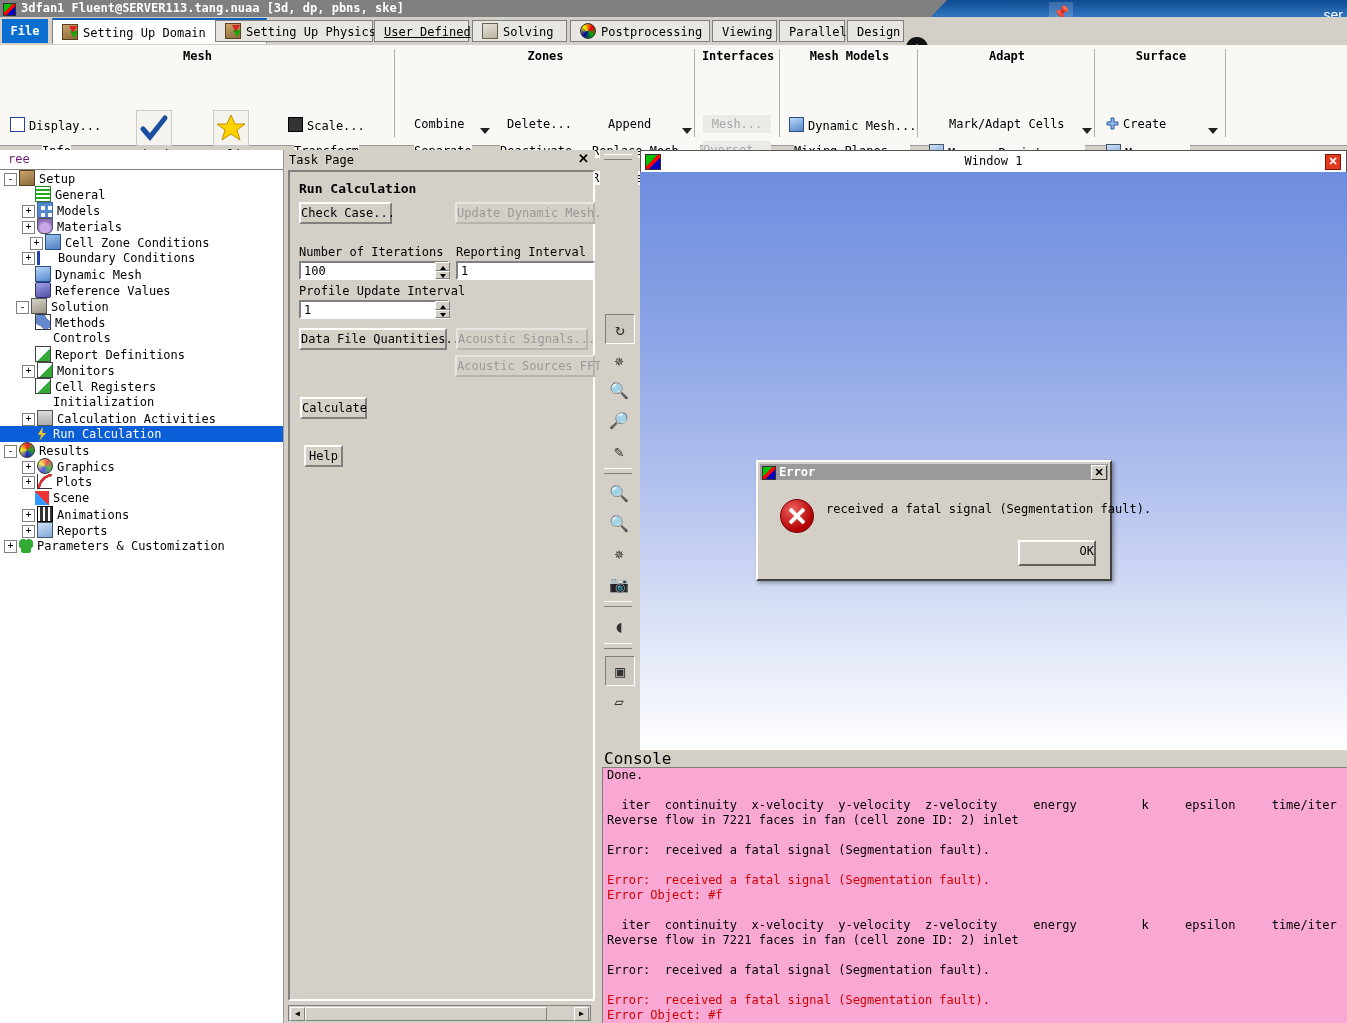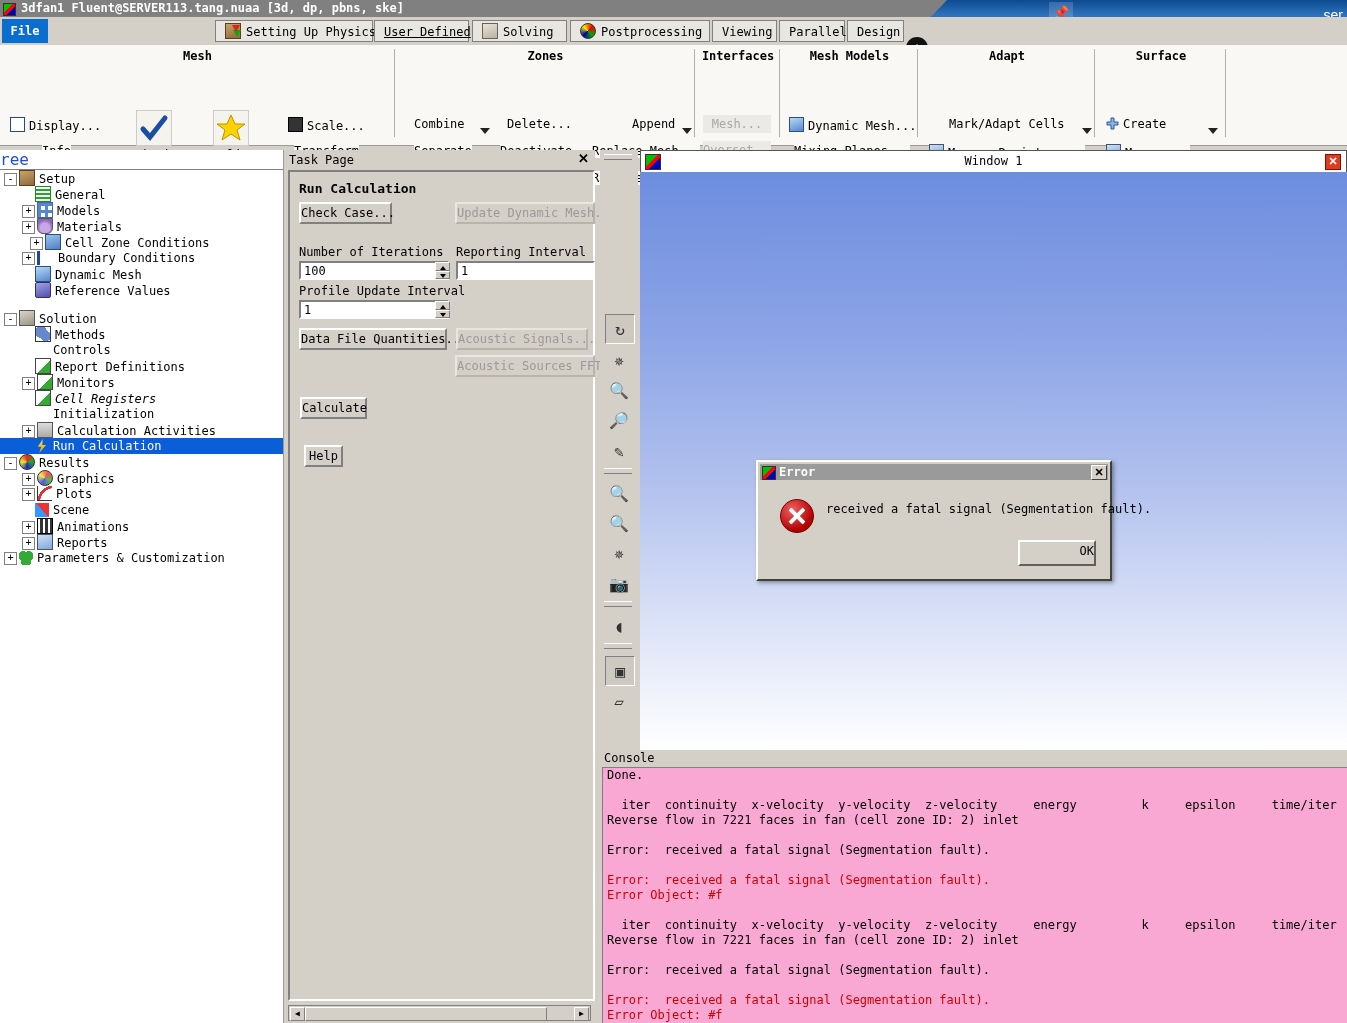--- a/index.html
+++ b/index.html
@@ -118,21 +118,21 @@
   .ritem .ii { display:inline-block; width:13px; height:13px; vertical-align:-2px; margin-right:4px; }
   .caret { position:absolute; width:0;height:0;border-left:5px solid transparent;border-right:5px solid transparent;border-top:6px solid #222; }
   .bigbtn { position: absolute; text-align: center; font-size: 12px; }
   .bigbtn .bi { width: 34px; height: 34px; margin: 0 auto 2px; display:block; }
 
   
   .treepanel {
     position: absolute; left: 0; top: 150px; width: 283px; height: 873px;
     background: #fff; border-right: 1px solid #9a9a9a;
   }
-  .tree-hdr { position:absolute; left:0; top:0; height:19px; line-height:19px; font-size:16px; padding-left:0px; color:#1d4ed8;}
+  .tree-hdr { position:absolute; left:0; top:0; height:19px; line-height:19px; font-size:12px; padding-left:8px; color:#701a75;}
   .tree-body { position:absolute; left:0; top:19px; right:0; bottom:0; background:#fff; border-top:1px solid #808080; overflow:hidden; }
   .tnode { position: relative; height: 16px; line-height: 16px; white-space: nowrap; font-size: 12px; }
   .tnode.sel { background: #0a5ed7; color: #fff; }
   .tnode .tgl {
     display:inline-block; width:11px; height:11px; line-height:9px; text-align:center;
     border:1px solid #808080; background:#fff; font-size:10px; vertical-align:1px; margin-right:2px;
     font-family:"DejaVu Sans Mono",monospace;
   }
   .tnode .tgl.none { border:none; background:transparent; color:transparent; }
   .tnode .tic { display:inline-block; width:14px; height:14px; vertical-align:-3px; margin-right:4px; }
@@ -294,21 +294,21 @@
   .dlg-err-ico:after { transform: rotate(-45deg); }
   .dlg-msg { position:absolute; left:68px; top:40px; font-size:12px; white-space:nowrap; }
   .dlg-ok {
     position:absolute; left:260px; top:78px; width:74px; height:22px;
     background:#d4d0c8; border:2px solid; border-color:#fff #606060 #606060 #fff;
     text-align:right; line-height:19px; font-size:12px;
   }
 
   
   .console { position:absolute; left:600px; top:750px; width:747px; height:273px; background:#d4d0c8; }
-  .console-hdr { position:absolute; left:4px; top:0; height:17px; line-height:17px; font-size:12px; }
+  .console-hdr { position:absolute; left:4px; top:0; height:17px; line-height:17px; font-size:16px; }
   .console-body {
     position:absolute; left:2px; top:17px; width:745px; bottom:0;
     background:#f9a8d4; border:1px solid #808080; border-right:none; border-bottom:none;
     overflow:hidden; box-sizing:border-box;
   }
   .cline { position:relative; height:15px; line-height:15px; white-space:pre; font-size:12px;
            font-family:"DejaVu Sans Mono",monospace; padding-left:4px; }
   .cline.red { color:#d00000; }
   .csb-top { position:absolute; right:0; top:17px; width:12px; height:8px; background:#808080; }
 </style>
@@ -321,20 +321,23 @@
     <span class="tb-ico"></span><span>3dfan1 Fluent@SERVER113.tang.nuaa  [3d, dp, pbns, ske]</span>
   </div>
   <div class="tb-right">
     <div class="tb-blue"></div>
     <div class="tb-pin">📌</div>
     <div class="tb-ser">ser</div>
   </div>
 
   <div class="tabstrip">
     <div class="tab file">File</div>
+    <div class="tab active" style="left:52px;width:215px;">
+      <span class="ticon ico-box"><span class="ico-green"></span></span><span>Setting Up Domain</span>
+    </div>
     <div class="tab" style="left:215px;width:158px;">
       <span class="ticon ico-box"><span class="ico-green"></span></span><span>Setting Up Physics</span>
     </div>
     <div class="tab" style="left:374px;width:95px;text-decoration:underline;">
       <span>User Defined</span>
     </div>
     <div class="tab" style="left:472px;width:95px;">
       <span class="ticon ico-doc"></span><span>Solving</span>
     </div>
     <div class="tab" style="left:570px;width:140px;">
@@ -398,21 +401,21 @@
       <div class="ritem" style="left:18px;top:72px;"><span>Combine</span></div>
       <span class="caret" style="left:84px;top:83px;"></span>
       <div class="ritem" style="left:18px;top:99px;"><span>Separate</span></div>
       <span class="caret" style="left:84px;top:110px;"></span>
       <div class="ritem" style="left:12px;top:126px;"><span>Adjacency...</span></div>
 
       <div class="ritem" style="left:111px;top:72px;"><span>Delete...</span></div>
       <div class="ritem" style="left:104px;top:99px;"><span>Deactivate...</span></div>
       <div class="ritem" style="left:108px;top:126px;"><span>Activate...</span></div>
 
-      <div class="ritem" style="left:212px;top:72px;margin-left:24px;"><span>Append</span></div>
+      <div class="ritem" style="left:212px;top:72px;"><span>Append</span></div>
       <span class="caret" style="left:286px;top:83px;"></span>
       <div class="ritem" style="left:196px;top:99px;"><span>Replace Mesh...</span></div>
       <div class="ritem" style="left:196px;top:126px;"><span>Replace Zone...</span></div>
     </div>
 
     <div class="rgroup" style="left:696px;width:84px;">
       <div class="gtitle">Interfaces</div>
       <div class="gsep"></div>
       <div class="ritem dis" style="left:7px;top:70px;width:68px;text-align:center;padding:2px 0;"><span>Mesh...</span></div>
       <div class="ritem dis" style="left:7px;top:96px;width:68px;text-align:center;padding:2px 0;"><span>Overset...</span></div>
@@ -461,26 +464,26 @@
     <div class="tree-hdr">ree</div>
     <div class="tree-body" id="tree-body">
         <div class="tnode" style="padding-left: 4px;"><span class="tgl">-</span><span class="tic s-setup"></span><span>Setup</span></div>
         <div class="tnode" style="padding-left: 22px;"><span class="tgl none">&nbsp;</span><span class="tic s-general"></span><span>General</span></div>
         <div class="tnode" style="padding-left: 22px;"><span class="tgl">+</span><span class="tic s-models"></span><span>Models</span></div>
         <div class="tnode" style="padding-left: 22px;"><span class="tgl">+</span><span class="tic s-materials"></span><span>Materials</span></div>
         <div class="tnode" style="padding-left: 30px;"><span class="tgl">+</span><span class="tic s-cellzone"></span><span>Cell Zone Conditions</span></div>
         <div class="tnode" style="padding-left: 22px;"><span class="tgl">+</span><span class="tic s-bc"></span><span>Boundary Conditions</span></div>
         <div class="tnode" style="padding-left: 22px;"><span class="tgl none">&nbsp;</span><span class="tic s-dynmesh"></span><span>Dynamic Mesh</span></div>
         <div class="tnode" style="padding-left: 22px;"><span class="tgl none">&nbsp;</span><span class="tic s-refval"></span><span>Reference Values</span></div>
-        <div class="tnode" style="padding-left: 4px; margin-top: 12px;"><span class="tgl">-</span><span class="tic s-solution"></span><span>Solution</span></div>
+        <div class="tnode" style="padding-left: 16px;"><span class="tgl">-</span><span class="tic s-solution"></span><span>Solution</span></div>
         <div class="tnode" style="padding-left: 22px;"><span class="tgl none">&nbsp;</span><span class="tic s-methods"></span><span>Methods</span></div>
         <div class="tnode" style="padding-left: 22px;"><span class="tgl none">&nbsp;</span><span class="tic s-controls"></span><span>Controls</span></div>
         <div class="tnode" style="padding-left: 22px;"><span class="tgl none">&nbsp;</span><span class="tic s-report"></span><span>Report Definitions</span></div>
         <div class="tnode" style="padding-left: 22px;"><span class="tgl">+</span><span class="tic s-report"></span><span>Monitors</span></div>
-        <div class="tnode" style="padding-left: 22px; font-style: italic;"><span class="tgl none">&nbsp;</span><span class="tic s-report"></span><span>Cell Registers</span></div>
+        <div class="tnode" style="padding-left: 22px;"><span class="tgl none">&nbsp;</span><span class="tic s-report"></span><span>Cell Registers</span></div>
         <div class="tnode" style="padding-left: 22px;"><span class="tgl none">&nbsp;</span><span class="tic s-init"></span><span>Initialization</span></div>
         <div class="tnode" style="padding-left: 22px;"><span class="tgl">+</span><span class="tic s-calcact"></span><span>Calculation Activities</span></div>
         <div class="tnode sel" style="padding-left: 22px;"><span class="tgl none">&nbsp;</span><span class="tic s-run"></span><span>Run Calculation</span></div>
         <div class="tnode" style="padding-left: 4px;"><span class="tgl">-</span><span class="tic s-results"></span><span>Results</span></div>
         <div class="tnode" style="padding-left: 22px;"><span class="tgl">+</span><span class="tic s-graphics"></span><span>Graphics</span></div>
         <div class="tnode" style="padding-left: 22px;"><span class="tgl">+</span><span class="tic s-plots"></span><span>Plots</span></div>
         <div class="tnode" style="padding-left: 22px;"><span class="tgl none">&nbsp;</span><span class="tic s-scene"></span><span>Scene</span></div>
         <div class="tnode" style="padding-left: 22px;"><span class="tgl">+</span><span class="tic s-anim"></span><span>Animations</span></div>
         <div class="tnode" style="padding-left: 22px;"><span class="tgl">+</span><span class="tic s-reports"></span><span>Reports</span></div>
         <div class="tnode" style="padding-left: 4px;"><span class="tgl">+</span><span class="tic s-params"></span><span>Parameters &amp; Customization</span></div>

